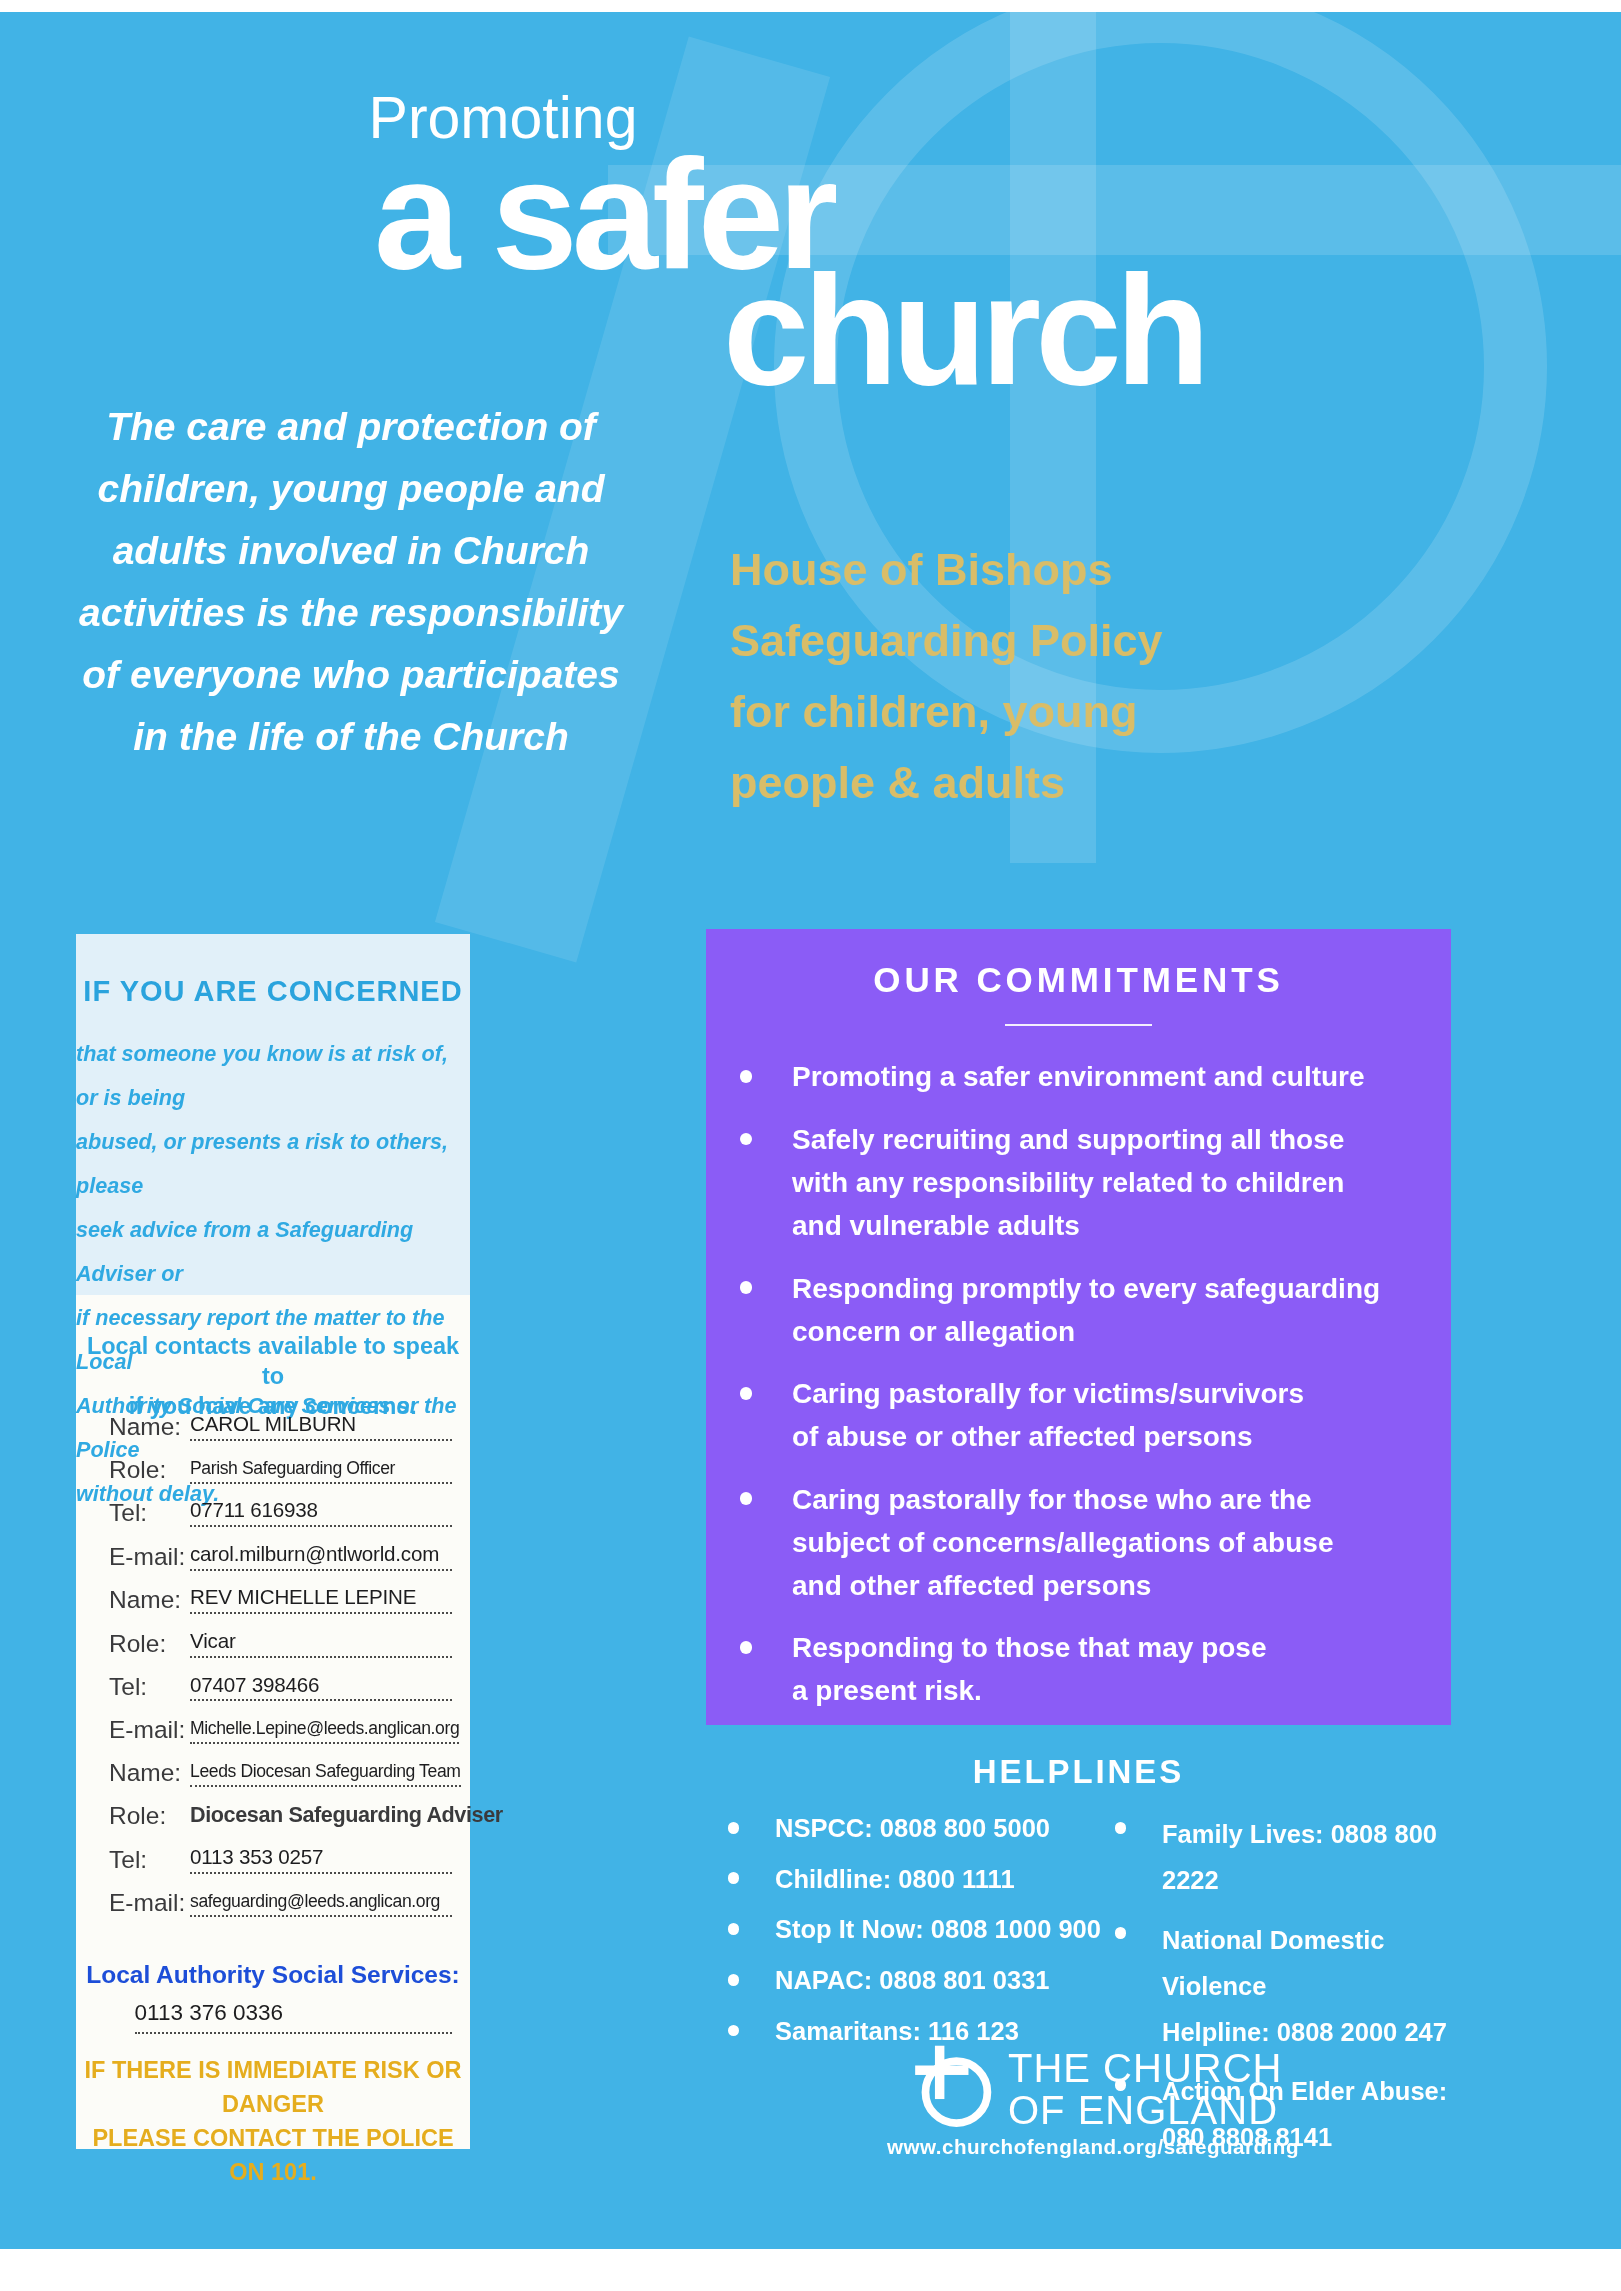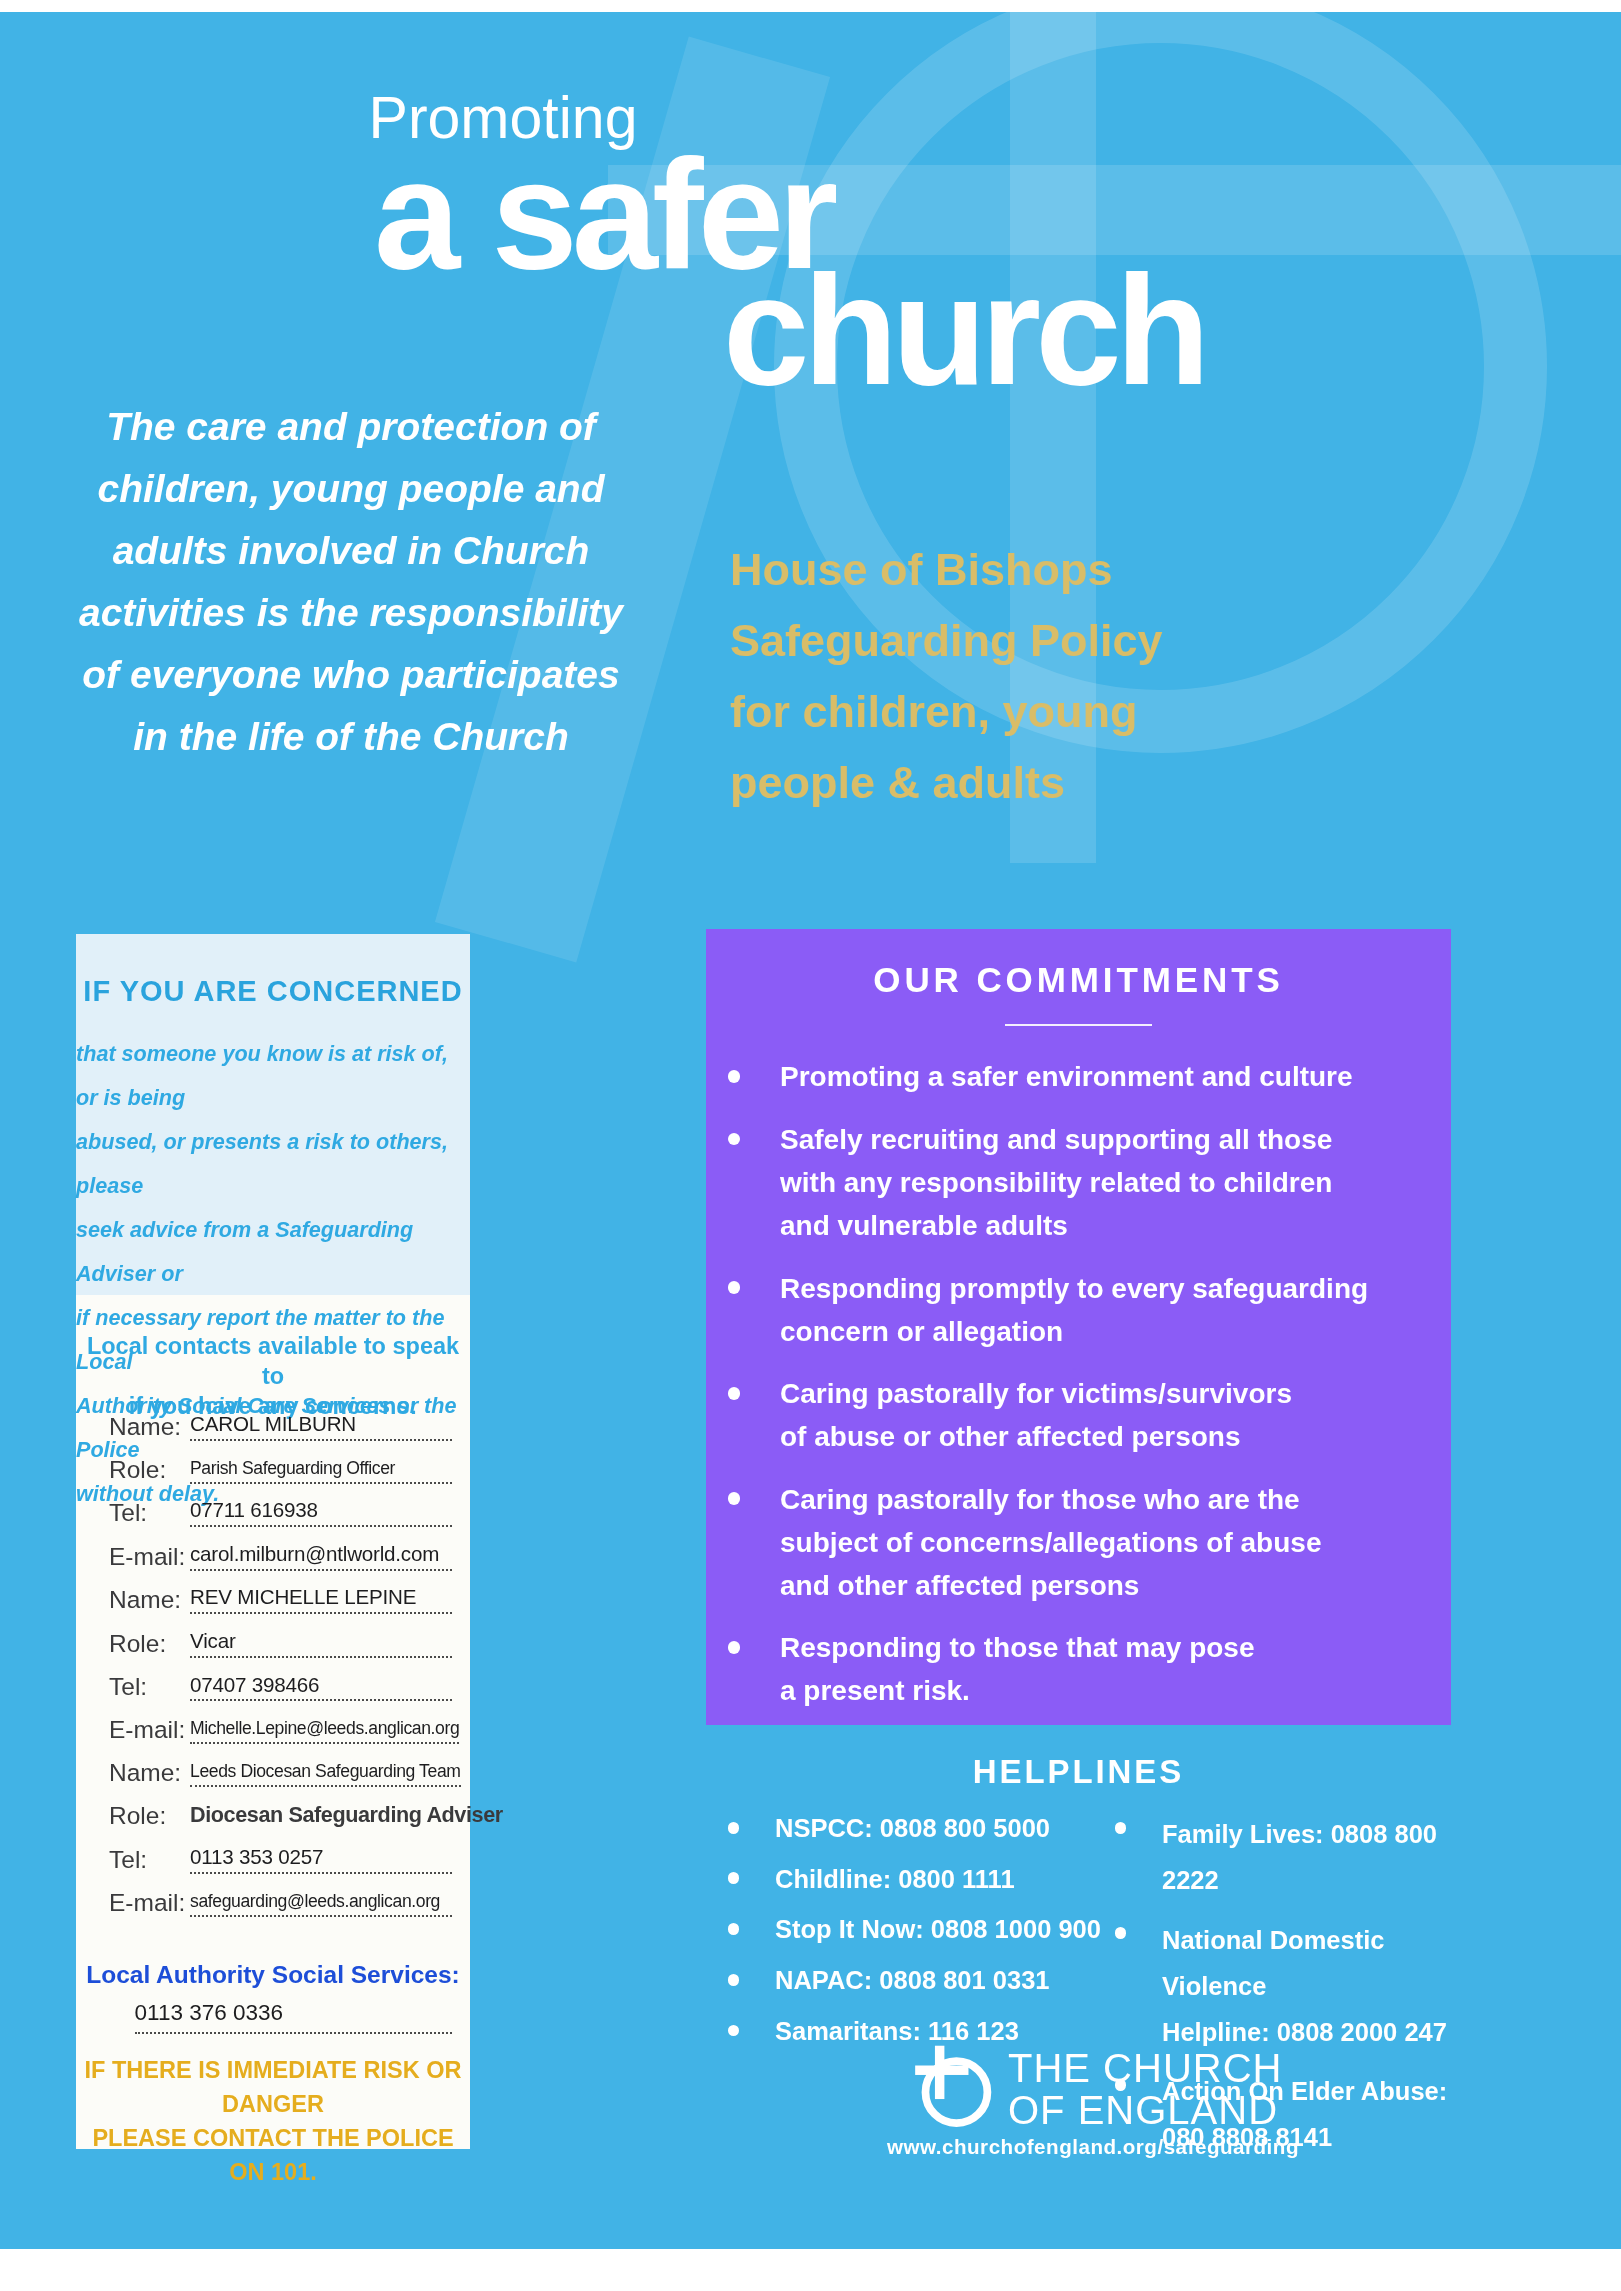--- a/index.html
+++ b/index.html
@@ -48,21 +48,21 @@
   .lass-row{position:absolute;left:17.6px;right:17.6px;top:1066px;font-size:22.5px;color:#1d1d1f;
             border-bottom:2px dotted #4a4a4a;padding-bottom:5.9px;margin-left:41px;}
   .warning{position:absolute;left:0;top:1119px;width:100%;text-align:center;
            font-size:23.5px;font-weight:bold;color:#e5ad1e;line-height:34px;white-space:pre-line;}
 
   
   .commit-box{position:absolute;left:706px;top:929px;width:745px;height:796px;background:#8b5cf6;}
   .commit-heading{margin-top:31px;text-align:center;font-size:35px;font-weight:bold;
                   color:#fff;letter-spacing:3.9px;}
   .commit-rule{width:147px;height:2.9px;background:rgba(255,255,255,0.9);margin:23.5px auto 0;}
-  .commit-list{list-style:none;margin:29px 0 0;padding:0 39px 0 0;}
+  .commit-list{list-style:none;margin:29px 0 0;padding:0 39px 0 12px;}
   .commit-list li{position:relative;padding-left:74px;margin-bottom:19.6px;
                   font-size:28px;font-weight:600;color:#fff;line-height:43px;white-space:pre-line;}
   .commit-list li .dot{position:absolute;left:21.6px;top:14.7px;width:12.7px;height:12.7px;border-radius:50%;background:#fff;}
 
   
   .helplines-heading{position:absolute;left:706px;top:1753px;width:745px;text-align:center;
                      font-size:33px;font-weight:bold;color:#fff;letter-spacing:2.9px;}
   .helplines{position:absolute;left:714px;top:1811px;width:737px;display:flex;}
   .hl-col{list-style:none;margin:0;padding:0;}
   .hl-col.left{flex:0 0 387px;}

